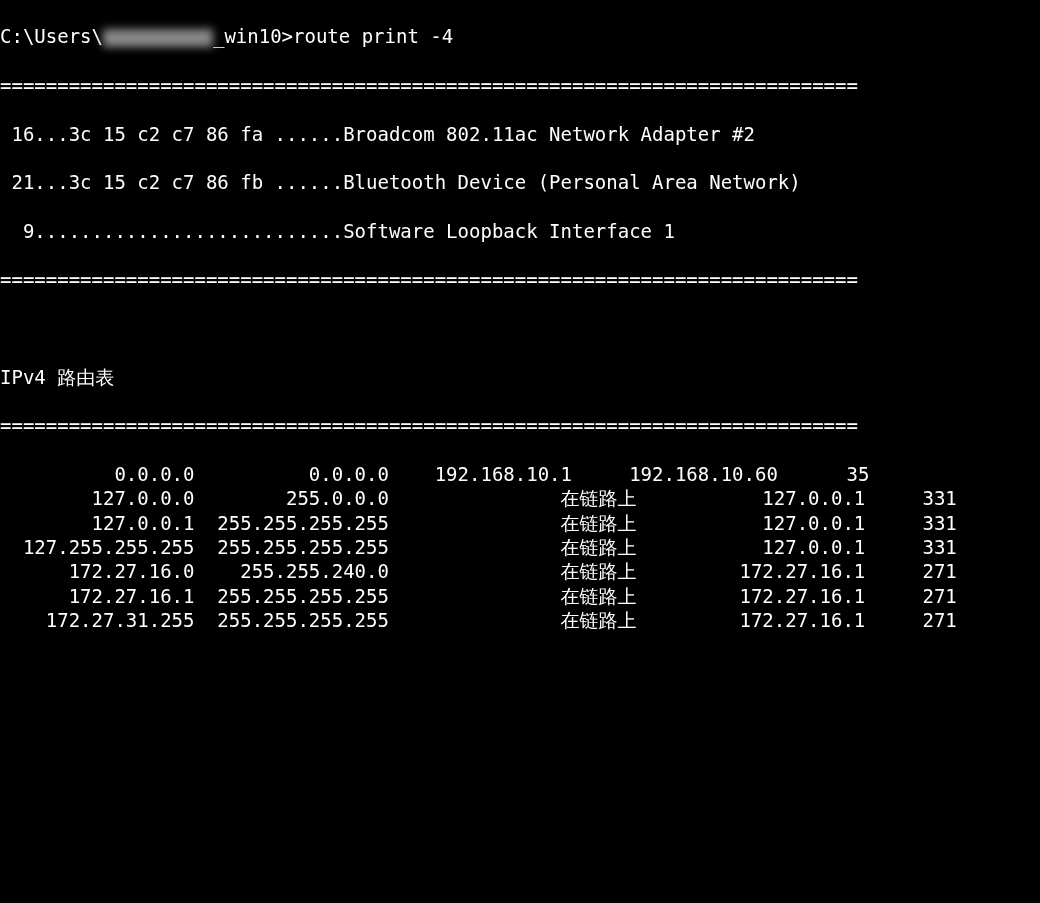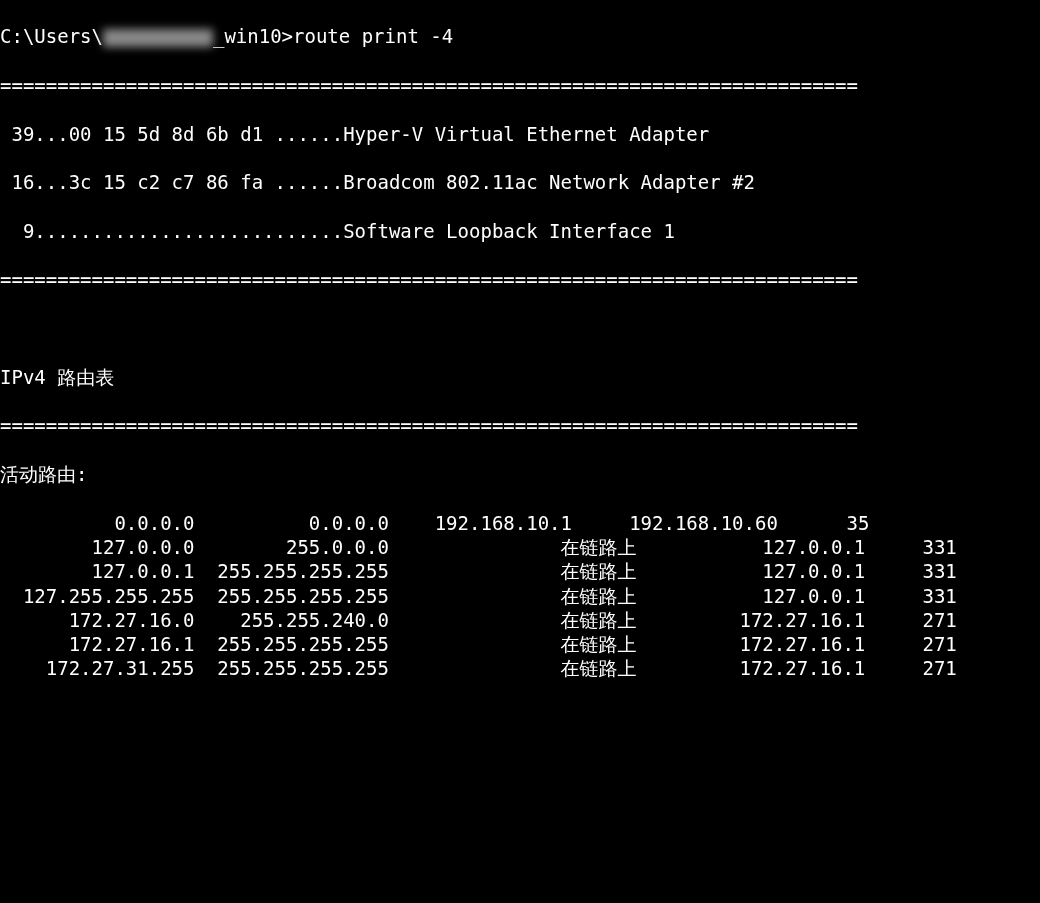--- a/index.html
+++ b/index.html
@@ -30,27 +30,26 @@
       height: 18px;
       vertical-align: middle;
     }
   </style>
 </head>
 <body>
 
 <div class="terminal">
 <span class="line"><span>C:\Users\</span><span class="blur"></span><span>_win10&gt;</span><span>route print -4</span></span>
 <span class="line">===========================================================================</span>
-<span class="line"> 39...00 15 5d 8d 6b d1 ......Hyper-V Virtual Ethernet Adapter</span>
 <span class="line"> 16...3c 15 c2 c7 86 fa ......Broadcom 802.11ac Network Adapter #2</span>
+<span class="line"> 21...3c 15 c2 c7 86 fb ......Bluetooth Device (Personal Area Network)</span>
 <span class="line">  9...........................Software Loopback Interface 1</span>
 <span class="line">===========================================================================</span>
 <span class="line"> </span>
 <span class="line">IPv4 路由表</span>
 <span class="line">===========================================================================</span>
-<span class="line">活动路由:</span>
 <div id="routes-container"><span class="line">          0.0.0.0          0.0.0.0    192.168.10.1     192.168.10.60      35</span><span class="line">        127.0.0.0        255.0.0.0               在链路上           127.0.0.1     331</span><span class="line">        127.0.0.1  255.255.255.255               在链路上           127.0.0.1     331</span><span class="line">  127.255.255.255  255.255.255.255               在链路上           127.0.0.1     331</span><span class="line">      172.27.16.0    255.255.240.0               在链路上         172.27.16.1     271</span><span class="line">      172.27.16.1  255.255.255.255               在链路上         172.27.16.1     271</span><span class="line">    172.27.31.255  255.255.255.255               在链路上         172.27.16.1     271</span></div>
 
 
 
 
 
 </div>
 
 </body></html>

